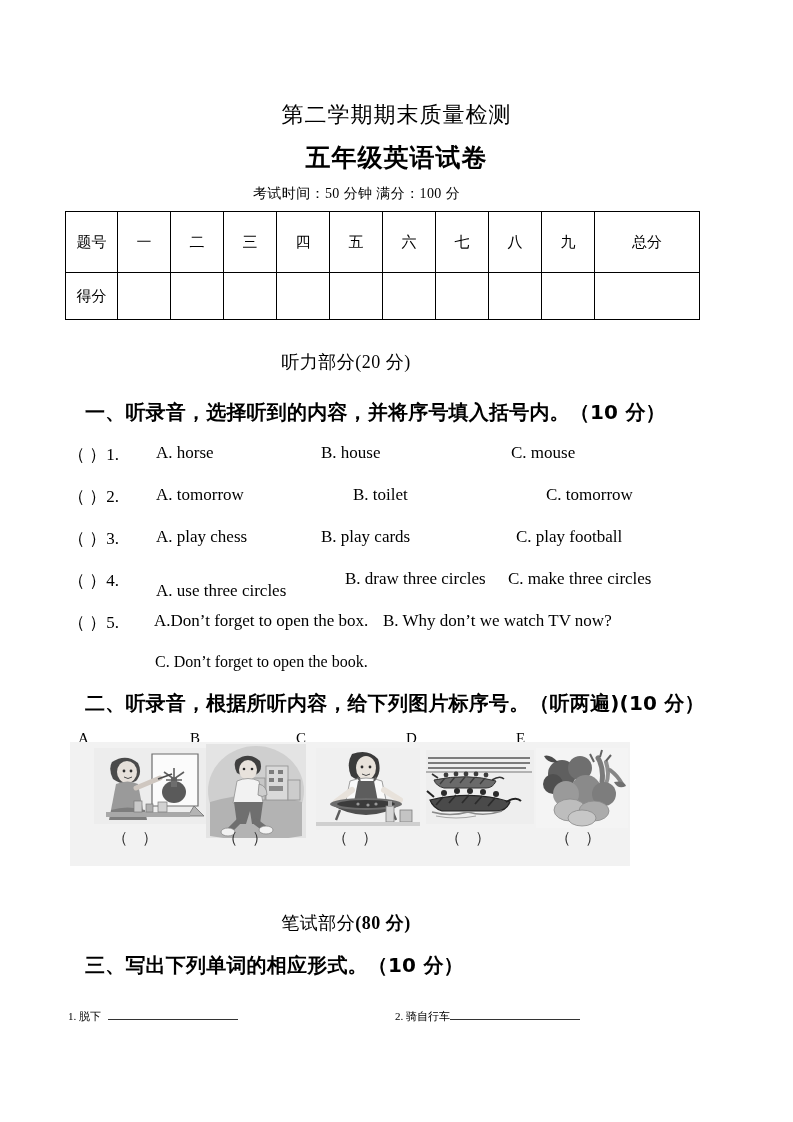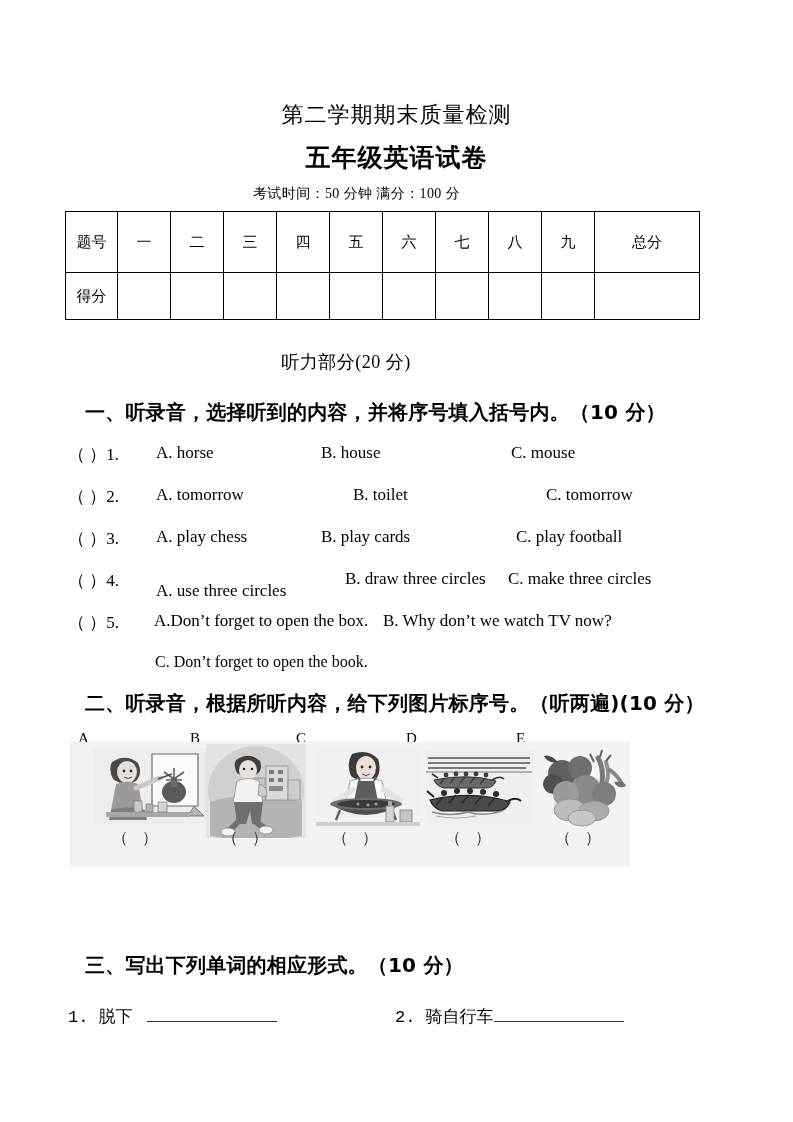--- a/index.html
+++ b/index.html
@@ -158,23 +158,23 @@
     position: absolute;
     top: 0;
     font-size: 16px;
     letter-spacing: 5px;
     color: #3a3a3a;
   }
 
   
   .blank-line {
     position: absolute;
-    font-size: 17px;
+    font-size: 11px;
     white-space: nowrap;
-    font-family: Liberation Mono, monospace;
+    font-family: Liberation Serif, serif;
   }
   .blank-line .ul {
     display: inline-block;
     border-bottom: 1px solid #333;
     width: 130px;
     height: 14px;
     margin-left: 4px;
   }
   .blank-line .ul.tight { margin-left: 0px; }
 </style>
@@ -432,20 +432,23 @@
   </div>
 
   <div class="pic-answers">
     <span style="left:42px;">（    ）</span>
     <span style="left:152px;">（    ）</span>
     <span style="left:262px;">（    ）</span>
     <span style="left:375px;">（    ）</span>
     <span style="left:485px;">（    ）</span>
   </div>
 
+  <div class="section-head" id="written-head">
+    <span>笔试部分</span><span class="bold-part">(80 分)</span>
+  </div>
 
   <div class="q-head" id="q3-head">三、写出下列单词的相应形式。（10 分）</div>
 
   <div class="blank-line" style="left:68px; top:1005px;">
     <span>1.</span>
     <span>脱下</span>
     <span class="ul"></span>
   </div>
 
   <div class="blank-line" style="left:395px; top:1005px;">

